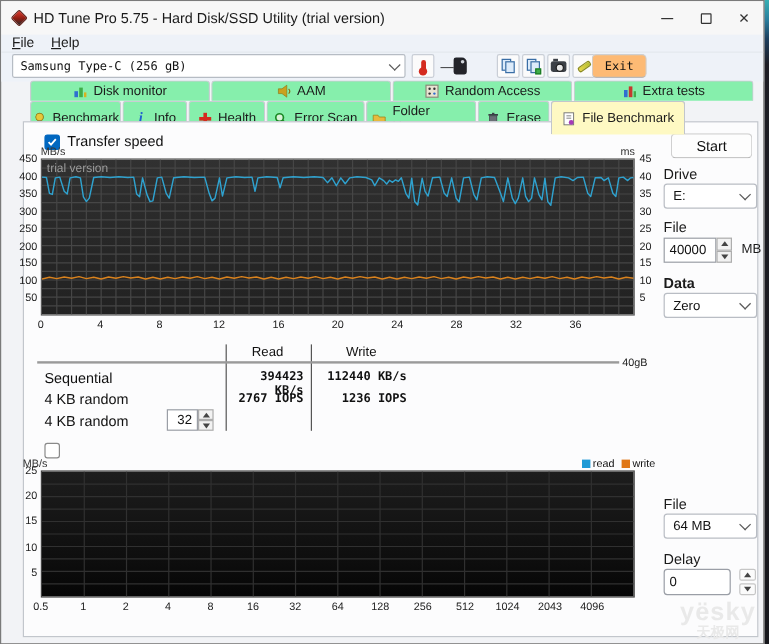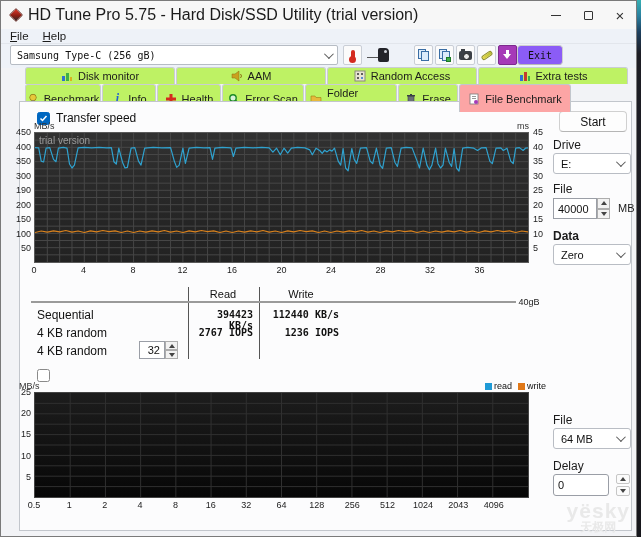--- a/index.html
+++ b/index.html
@@ -13,21 +13,21 @@
 
   .window { position:absolute; left:0; top:0; width:637px; height:537px;
     background:#f2f3f6; border:1px solid #7a7a7a; }
 
   
   #titlebar { position:absolute; left:0; top:0; width:100%; height:28px;
     background:#f7f7f7; display:flex; align-items:center; }
   #app-icon { width:12px; height:12px; margin:0 6px 0 9px; flex:0 0 auto;
     background:linear-gradient(135deg,#e23b2e 0%, #8c1d12 55%, #2b2b2b 100%);
     border-radius:2px; transform:rotate(45deg) scale(.85); border:1px solid #5a1a12; }
-  #title { font-size:16px; color:#1b1b1b; }
+  #title { font-size:12px; color:#1b1b1b; }
   #win-controls { margin-left:auto; display:flex; height:28px; }
   .wc { width:32px; height:28px; display:flex; align-items:center; justify-content:center;
     font-size:13px; color:#333; cursor:default; }
   #wc-min::before { content:""; width:10px; height:1px; background:#333; display:block; }
   .maxbox { width:9px; height:9px; border:1px solid #333; border-radius:1px; display:block; }
   #wc-close { font-size:15px; }
 
   
   #menubar { position:absolute; left:0; top:28px; width:100%; height:15px;
     background:#eef2f8; display:flex; align-items:center; gap:14px; padding-left:9px;
@@ -67,33 +67,33 @@
     background:#e8e8e8; border-radius:50%; border:1px solid #1f1f1f; }
   .ic-cam::after { content:""; position:absolute; left:2px; top:-2px; width:4px; height:2px;
     background:#3c4046; }
   .ic-pen { width:12px; height:5px; background:linear-gradient(90deg,#e7d84a,#b7bf2e);
     border:1px solid #8b8b20; border-radius:2px; transform:rotate(-35deg); }
   #dl-btn { background:#a63ab8; border-color:#7c2a8c; }
   .ic-down { position:relative; width:9px; height:10px; }
   .ic-down::before { content:""; position:absolute; left:3px; top:0; width:3px; height:5px; background:#fff; }
   .ic-down::after { content:""; position:absolute; left:0; top:4px; border-left:4.5px solid transparent;
     border-right:4.5px solid transparent; border-top:5px solid #fff; }
-  #exit-btn { position:absolute; left:516px; top:1px; width:46px; height:20px;
-    background:#8b5cf6; border:1px solid #cfcfcf; border-bottom-color:#b8b8b8;
+  #exit-btn { position:absolute; left:492px; top:1px; width:46px; height:20px;
+    background:#fdba74; border:1px solid #cfcfcf; border-bottom-color:#b8b8b8;
     border-radius:4px; font-size:10px; font-family:"DejaVu Sans Mono", monospace; color:#111; }
 
   
   .tabrow { position:absolute; display:flex; }
   #tabrow1 { left:24px; top:66px; }
   #tabrow2 { left:24px; top:83px; }
   .tab { height:17px; display:flex; align-items:center; justify-content:center; gap:5px;
-    background:#bef264; border:1px solid #c9cdd3; border-bottom:none; border-radius:3px 3px 0 0;
+    background:#86efac; border:1px solid #c9cdd3; border-bottom:none; border-radius:3px 3px 0 0;
     font-size:11px; color:#1b1b1b; margin-right:1px; padding:0 4px; }
   #tabrow2 .tab { height:28px; }
-  .tab.active { background:#fca5a5; height:19px; position:relative; z-index:5;
+  .tab.active { background:#fef9c3; height:19px; position:relative; z-index:5;
     border-color:#c2c6cc;justify-content:center; }
   .ticon { display:inline-flex; width:12px; height:12px; align-items:center; justify-content:center; }
   .ticon svg { display:block; }
   .info-i { font-family:"Liberation Serif", serif; font-weight:bold; font-style:italic;
     color:#1f5fd0; font-size:12px; }
 
   
   #page { position:absolute; left:18px; top:100px; width:613px; height:430px;
     background:#fcfcfd; border:1px solid #c2c6cc; }
 
@@ -437,21 +437,21 @@
           <polyline points="0.0,99.5 6.2,98.0 12.3,99.2 18.5,97.8 24.7,98.9 30.8,97.5 37.0,99.2 43.1,98.0 49.3,99.5 55.5,97.8 61.6,98.9 67.8,97.5 74.0,98.6 80.1,97.8 86.3,99.5 92.4,98.0 98.6,99.5 104.8,98.0 110.9,99.2 117.1,97.8 123.3,98.9 129.4,97.5 135.6,99.2 141.7,98.0 147.9,99.5 154.1,97.8 160.2,98.9 166.4,97.5 172.5,98.6 178.7,97.8 184.9,99.5 191.0,98.0 197.2,99.5 203.4,98.0 209.5,99.2 215.7,97.8 221.8,98.9 228.0,97.5 234.2,99.2 240.3,98.0 246.5,99.5 252.7,97.8 258.8,98.9 265.0,97.5 271.2,98.6 277.3,97.8 283.5,99.5 289.6,98.0 295.8,99.5 302.0,98.0 308.1,99.2 314.3,97.8 320.4,98.9 326.6,97.5 332.8,99.2 338.9,98.0 345.1,99.5 351.3,97.8 357.4,98.9 363.6,97.5 369.8,98.6 375.9,97.8 382.1,99.5 388.2,98.0 394.4,99.5 400.6,98.0 406.7,99.2 412.9,97.8 419.1,98.9 425.2,97.5 431.4,99.2 437.5,98.0 443.7,99.5 449.9,97.8 456.0,98.9 462.2,97.5 468.3,98.6 474.5,97.8 480.7,99.5 486.8,98.0 493.0,98.9" fill="none" stroke="#d9821e" stroke-width="1.2" stroke-linejoin="round"></polyline>
           <polyline points="0.0,14.6 3.7,14.9 6.2,28.1 8.6,29.0 11.1,15.2 14.8,14.6 18.5,26.4 21.0,28.7 23.4,15.2 28.3,14.3 32.0,15.2 34.5,31.0 37.0,35.0 39.4,32.1 43.1,14.9 49.3,14.3 56.7,14.9 64.1,14.3 71.5,14.9 76.4,14.6 78.9,28.7 81.3,31.0 83.8,15.2 87.5,29.2 90.0,35.0 92.4,34.4 96.1,15.2 99.8,14.6 103.5,28.1 106.0,32.1 109.7,15.2 118.3,14.3 126.9,14.9 135.6,14.6 139.3,28.1 141.7,34.4 144.2,32.1 147.9,15.2 150.4,30.4 154.1,15.2 161.5,14.3 168.9,14.9 175.0,14.6 177.5,26.4 179.9,15.2 187.3,14.3 196.0,14.9 198.4,23.5 200.9,15.2 209.5,14.3 218.2,14.9 226.8,14.3 234.2,14.9 237.9,19.2 241.6,15.2 245.3,21.8 249.0,15.2 252.7,20.1 256.4,15.2 262.5,14.3 269.9,14.9 274.8,16.9 277.3,21.8 281.0,15.2 284.7,17.5 287.2,20.4 289.6,17.2 292.1,18.9 294.6,16.9 297.0,18.1 299.5,15.2 303.2,28.1 305.7,32.1 308.1,15.5 310.6,35.0 313.1,37.8 316.8,15.5 319.2,26.4 321.7,30.4 325.4,15.2 331.5,14.6 335.2,28.1 337.7,30.7 341.4,15.2 345.1,32.1 347.6,35.3 351.3,15.2 356.2,14.6 359.9,29.2 362.4,33.5 366.1,15.2 371.0,14.3 377.1,14.9 382.1,28.1 384.5,35.0 388.2,15.2 391.9,32.1 394.4,36.7 396.9,32.1 400.6,15.2 403.0,30.7 405.5,35.0 408.0,32.1 410.4,15.2 414.1,29.2 416.6,33.5 419.1,15.5 421.5,35.0 424.0,38.1 427.7,15.2 432.6,14.3 438.8,15.2 442.5,17.5 446.2,14.9 451.1,14.6 454.8,28.1 457.3,30.7 461.0,15.2 465.9,14.9 468.3,17.5 472.0,15.2 475.7,28.1 478.2,30.7 480.7,15.2 484.4,14.6 488.1,17.5 490.5,15.2 493.0,14.9" fill="none" stroke="#2fa2cf" stroke-width="1.2" stroke-linejoin="round"></polyline>
         </svg>
     </div>
     <span id="trial-label">trial version</span>
     <div class="tickwrap" id="c1-yticks">
         <span class="tick" style="top: -5px;">450</span>
         <span class="tick" style="top: 9.55556px;">400</span>
         <span class="tick" style="top: 24.1111px;">350</span>
         <span class="tick" style="top: 38.6667px;">300</span>
-        <span class="tick" style="top: 53.2222px;">190</span>
+        <span class="tick" style="top: 53.2222px;">250</span>
         <span class="tick" style="top: 67.7778px;">200</span>
         <span class="tick" style="top: 82.3333px;">150</span>
         <span class="tick" style="top: 96.8889px;">100</span>
         <span class="tick" style="top: 111.444px;">50</span>
       </div>
     <div class="tickwrap" id="c1-y2ticks">
         <span class="tick" style="left: 0px; top: -5px;">45</span>
         <span class="tick" style="left: 0px; top: 9.55556px;">40</span>
         <span class="tick" style="left: 0px; top: 24.1111px;">35</span>
         <span class="tick" style="left: 0px; top: 38.6667px;">30</span>

